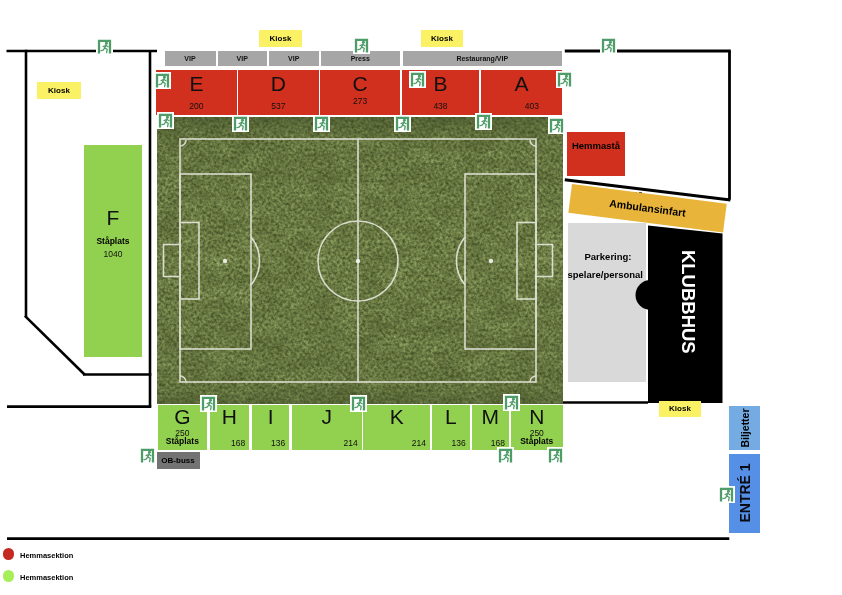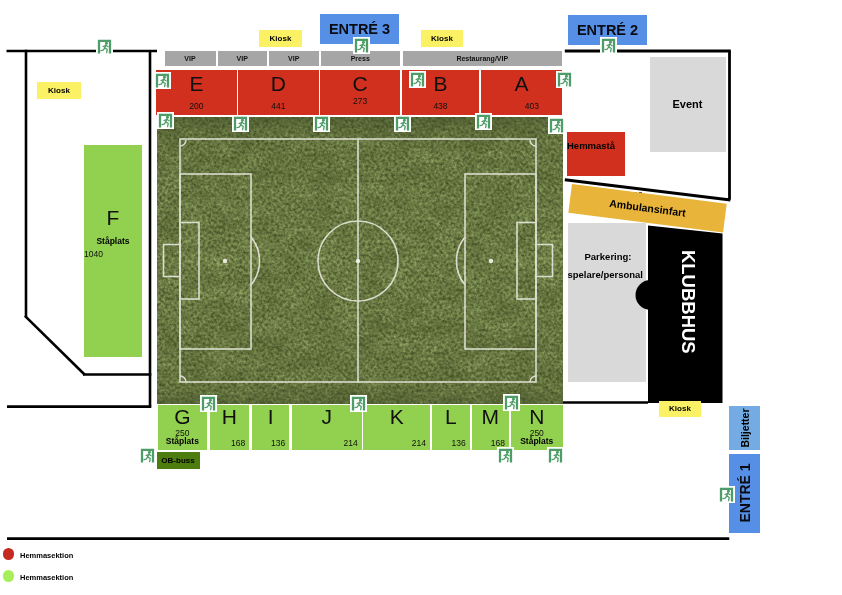--- a/index.html
+++ b/index.html
@@ -79,22 +79,20 @@
     <path d="M379,259 A6,6 0 0 0 373,265"></path>
     <path d="M29,265 A6,6 0 0 0 23,259"></path>
   </g>
   <g fill="#f2f2ee" opacity="0.93">
     <circle cx="201" cy="144" r="2.2"></circle>
     <circle cx="68" cy="144" r="2.2"></circle>
     <circle cx="334" cy="144" r="2.2"></circle>
   </g>
 </svg>
 
-<div class="abs blue cc entre" style="left:320px;top:14px;width:79px;height:30px;">ENTRÉ 3</div>
-<div class="abs blue cc entre" style="left:568px;top:15px;width:79px;height:30px;">ENTRÉ 2</div>
 
 <div class="abs yellow cc kiosk" style="left:37px;top:82px;width:44px;height:17px;">Kiosk</div>
 <div class="abs yellow cc kiosk" style="left:259px;top:30px;width:43px;height:16.5px;">Kiosk</div>
 <div class="abs yellow cc kiosk" style="left:421px;top:30px;width:42px;height:16.5px;">Kiosk</div>
 
 <div class="abs gray cc viplab" style="left:164.5px;top:50.5px;width:51px;height:15.5px;">VIP</div>
 <div class="abs gray cc viplab" style="left:217.5px;top:50.5px;width:49.5px;height:15.5px;">VIP</div>
 <div class="abs gray cc viplab" style="left:269px;top:50.5px;width:49.5px;height:15.5px;">VIP</div>
 <div class="abs gray cc viplab" style="left:320.5px;top:50.5px;width:79.5px;height:15.5px;">Press</div>
 <div class="abs gray cc viplab" style="left:402.5px;top:50.5px;width:159.5px;height:15.5px;">Restaurang/VIP</div>
@@ -103,29 +101,29 @@
 <div class="abs red" style="left:238.3px;top:69.5px;width:80.3px;height:45.8px;"></div>
 <div class="abs red" style="left:320.1px;top:69.5px;width:80px;height:45.8px;"></div>
 <div class="abs red" style="left:401.6px;top:69.5px;width:77.8px;height:45.8px;"></div>
 <div class="abs red" style="left:480.9px;top:69.5px;width:81.1px;height:45.8px;"></div>
 <div class="abs seclet" style="left:156px;top:72.5px;width:80.8px;text-align:center;">E</div>
 <div class="abs seclet" style="left:238.3px;top:72.5px;width:80.3px;text-align:center;">D</div>
 <div class="abs seclet" style="left:320.1px;top:72.5px;width:80px;text-align:center;">C</div>
 <div class="abs seclet" style="left:401.6px;top:72.5px;width:77.8px;text-align:center;">B</div>
 <div class="abs seclet" style="left:480.9px;top:72.5px;width:81.1px;text-align:center;">A</div>
 <div class="abs secnum" style="left:156px;top:101px;width:80.8px;text-align:center;">200</div>
-<div class="abs secnum" style="left:238.3px;top:101px;width:80.3px;text-align:center;">441</div>
+<div class="abs secnum" style="left:238.3px;top:101px;width:80.3px;text-align:center;">537</div>
 <div class="abs secnum" style="left:320.1px;top:96px;width:80px;text-align:center;">273</div>
 <div class="abs secnum" style="left:401.6px;top:101px;width:77.8px;text-align:center;">438</div>
 <div class="abs secnum" style="left:480.9px;top:101px;width:102px;text-align:center;">403</div>
 
 <div class="abs green" style="left:84px;top:145px;width:58px;height:212px;"></div>
 <div class="abs seclet" style="left:84px;top:206.5px;width:58px;text-align:center;">F</div>
 <div class="abs stap" style="left:84px;top:236px;width:58px;text-align:center;">Ståplats</div>
-<div class="abs secnum" style="left:84px;top:249px;width:78px;text-align:left;">1040</div>
+<div class="abs secnum" style="left:84px;top:249px;width:58px;text-align:center;">1040</div>
 
 <div class="abs green" style="left:157.8px;top:405px;width:49.2px;height:45.4px;"></div>
 <div class="abs green" style="left:209.6px;top:405px;width:39.7px;height:45.4px;"></div>
 <div class="abs green" style="left:251.9px;top:405px;width:37.4px;height:45.4px;"></div>
 <div class="abs green" style="left:291.9px;top:405px;width:69.8px;height:45.4px;"></div>
 <div class="abs green" style="left:363.4px;top:405px;width:66.6px;height:45.4px;"></div>
 <div class="abs green" style="left:432.1px;top:405px;width:37.6px;height:45.4px;"></div>
 <div class="abs green" style="left:471.8px;top:405px;width:37.1px;height:45.4px;"></div>
 <div class="abs green" style="left:511px;top:405px;width:51.5px;height:45.4px;"></div>
 <div class="abs seclet" style="left:157.8px;top:405.5px;width:49.2px;text-align:center;">G</div>
@@ -140,27 +138,26 @@
 <div class="abs stap" style="left:157.8px;top:435.5px;width:49.2px;text-align:center;">Ståplats</div>
 <div class="abs secnum" style="left:511px;top:427.5px;width:51.5px;text-align:center;">250</div>
 <div class="abs stap" style="left:511px;top:435.5px;width:51.5px;text-align:center;">Ståplats</div>
 <div class="abs secnum" style="left:209.6px;top:438px;width:35.7px;text-align:right;">168</div>
 <div class="abs secnum" style="left:251.9px;top:438px;width:33.4px;text-align:right;">136</div>
 <div class="abs secnum" style="left:291.9px;top:438px;width:65.8px;text-align:right;">214</div>
 <div class="abs secnum" style="left:363.4px;top:438px;width:62.6px;text-align:right;">214</div>
 <div class="abs secnum" style="left:432.1px;top:438px;width:33.6px;text-align:right;">136</div>
 <div class="abs secnum" style="left:471.8px;top:438px;width:33.1px;text-align:right;">168</div>
 
-<div class="abs cc" style="left:156.5px;top:451.5px;width:43px;height:17.3px;background:#4d7c0f;font-size:8px;font-weight:bold;">OB-buss</div>
+<div class="abs cc" style="left:156.5px;top:451.5px;width:43px;height:17.3px;background:#737373;font-size:8px;font-weight:bold;">OB-buss</div>
 
 <div class="abs red" style="left:567px;top:131.5px;width:58px;height:44px;"></div>
-<div class="abs" style="left:567px;top:140px;width:58px;text-align:left;font-size:9.5px;font-weight:bold;">Hemmastå</div>
+<div class="abs" style="left:567px;top:140px;width:58px;text-align:center;font-size:9.5px;font-weight:bold;">Hemmastå</div>
 <div class="abs" style="left:567px;top:156.5px;width:76px;text-align:right;font-size:9.5px;margin-top:32px;">200</div>
 
-<div class="abs lgray cc" style="left:649.5px;top:56.5px;width:76px;height:95px;font-size:11px;font-weight:bold;">Event</div>
 
 <div class="abs cc" style="left:571.5px;top:184.2px;width:156px;height:28.8px;background:#e9b43a;transform:rotate(7.3deg);transform-origin:0 0;font-size:10.5px;font-weight:bold;">Ambulansinfart</div>
 
 <div class="abs lgray" style="left:567.5px;top:223px;width:78px;height:159px;"></div>
 <div class="abs" style="left:567.5px;top:248px;width:64px;text-align:right;font-size:9.5px;font-weight:bold;line-height:18px;">Parkering:<br>spelare/personal</div>
 
 <svg class="abs" style="left:630px;top:220px;" width="105" height="190" viewBox="0 0 105 190">
   <path d="M18,5.5 L92.5,13.5 L92.5,183 L18,183 Z" fill="#000"></path>
   <circle cx="20.5" cy="75" r="15" fill="#000"></circle>
   <text x="58.5" y="81.8" fill="#fff" font-size="18.5" font-weight="bold" font-family="Liberation Sans, sans-serif" text-anchor="middle" dominant-baseline="central" transform="rotate(90 58.5 81.8)">KLUBBHUS</text>

